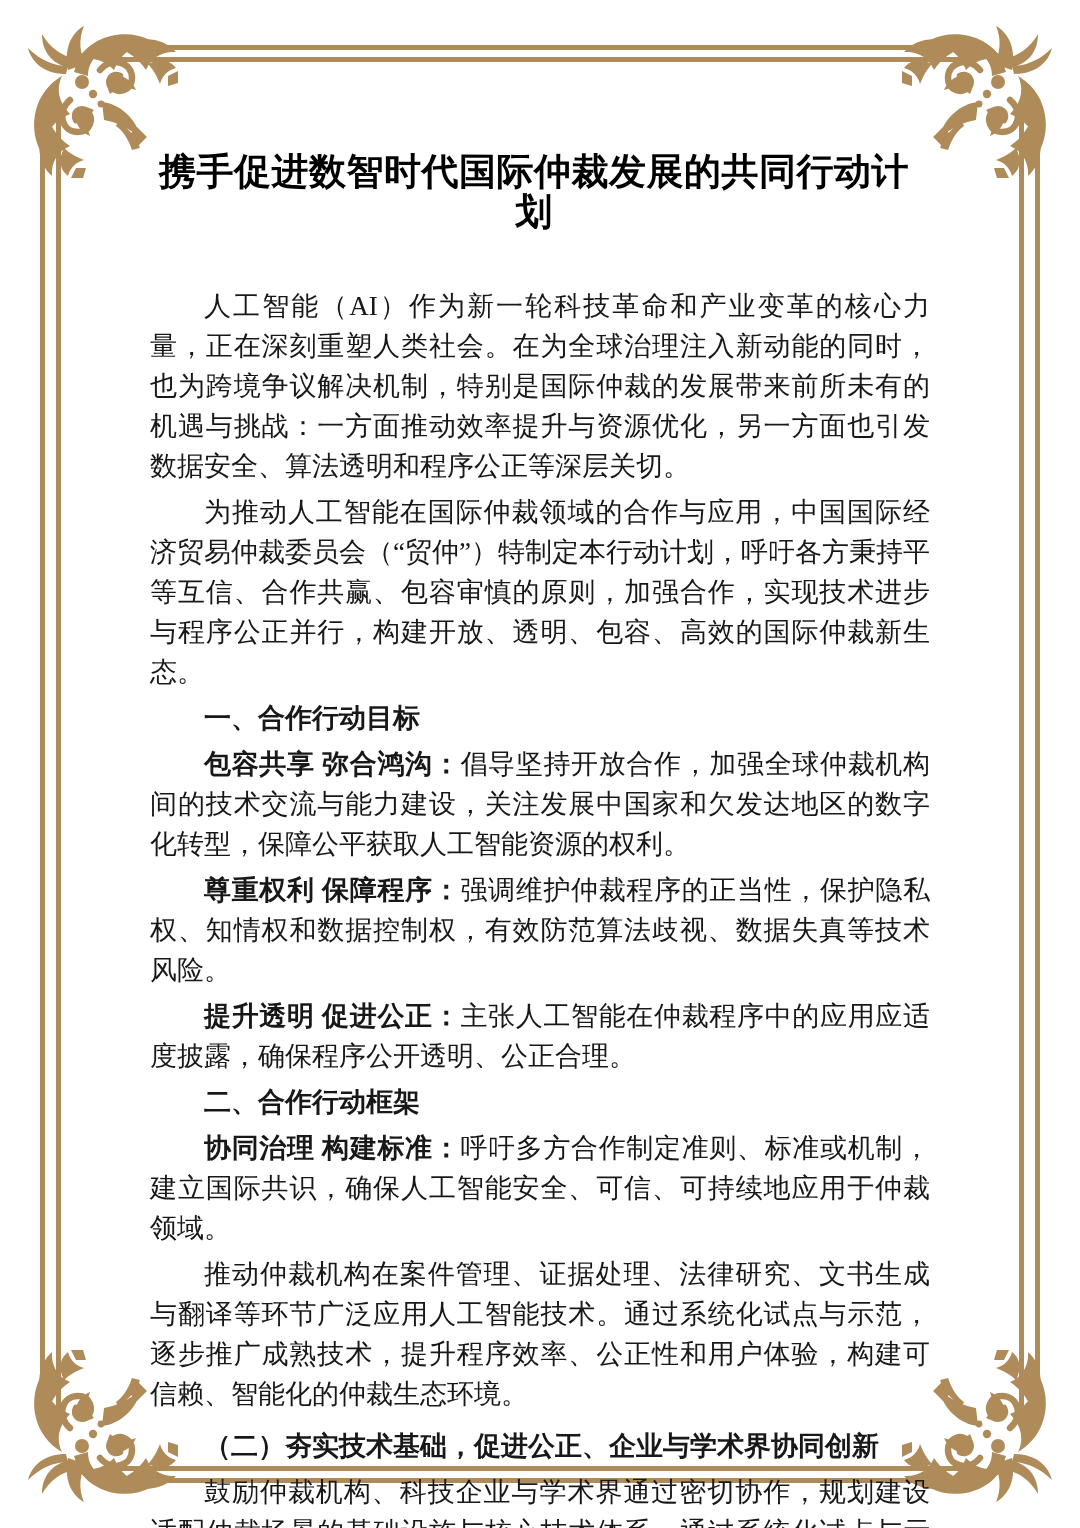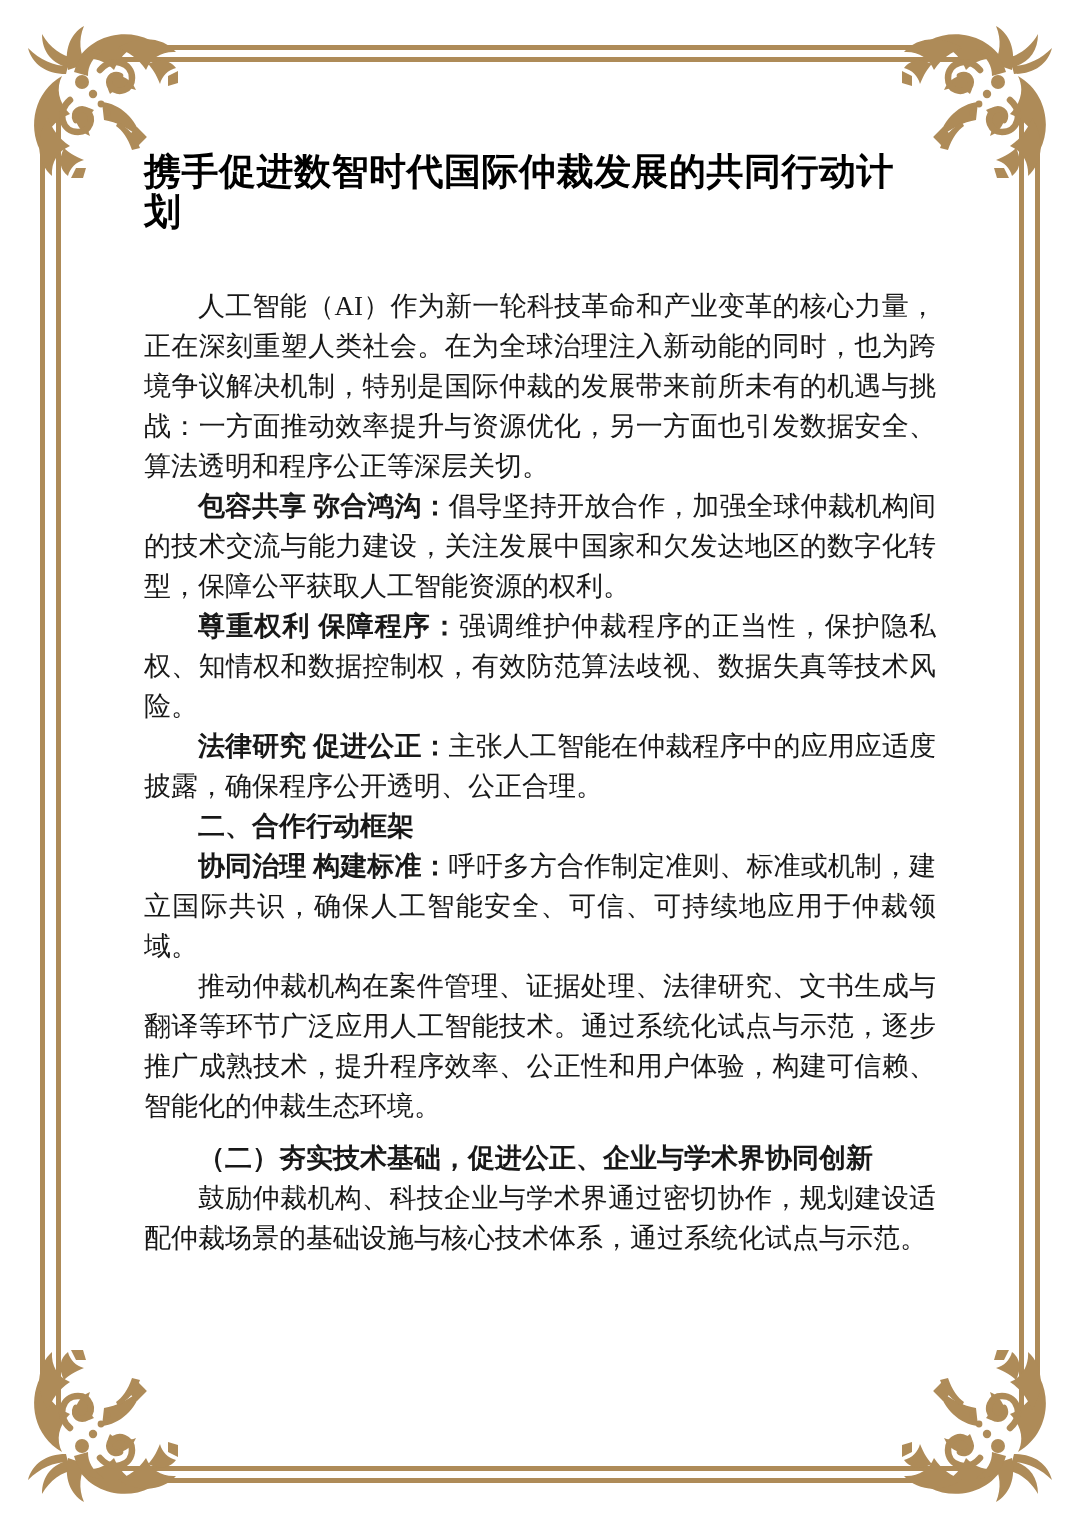--- a/index.html
+++ b/index.html
@@ -27,25 +27,25 @@
   .bl{left:18px;bottom:18px;transform:scaleY(-1);}
   .br{right:18px;bottom:18px;transform:scale(-1,-1);}
   
   .content{
     position:absolute;left:144px;top:152px;width:792px;
     color:#181818;
   }
   .title{
     margin:0 12px 54px 0;
     font-size:37px;line-height:40px;
-    font-weight:bold;color:#000;
+    font-weight:bold;text-align:center;color:#000;
     letter-spacing:0.5px;
   }
   .para{
-    margin:0;
+    margin:6px;
     font-size:27px;line-height:40px;
     text-align:justify;text-justify:inter-ideograph;
     text-indent:2em;
   }
   .bold{font-weight:bold;}
   .lead{font-weight:bold;}
   .gap-top{margin-top:12px;}
 </style>
 </head>
 <body>
@@ -99,27 +99,29 @@
       <use href="#cornerOrn"></use>
     </svg>
   <svg class="corner br" viewBox="0 0 160 160" aria-hidden="true">
       <use href="#cornerOrn"></use>
     </svg>
 
   <div class="content">
     <h1 class="title">携手促进数智时代国际仲裁发展的共同行动计划</h1>
 
     <p class="para">人工智能（AI）作为新一轮科技革命和产业变革的核心力量，正在深刻重塑人类社会。在为全球治理注入新动能的同时，也为跨境争议解决机制，特别是国际仲裁的发展带来前所未有的机遇与挑战：一方面推动效率提升与资源优化，另一方面也引发数据安全、算法透明和程序公正等深层关切。</p>
+    <p class="para">为推动人工智能在国际仲裁领域的合作与应用，中国国际经济贸易仲裁委员会（“贸仲”）特制定本行动计划，呼吁各方秉持平等互信、合作共赢、包容审慎的原则，加强合作，实现技术进步与程序公正并行，构建开放、透明、包容、高效的国际仲裁新生态。</p>
 
+    <p class="para bold">一、合作行动目标</p>
 
     <p class="para"><span class="lead">包容共享 弥合鸿沟：</span><span>倡导坚持开放合作，加强全球仲裁机构间的技术交流与能力建设，关注发展中国家和欠发达地区的数字化转型，保障公平获取人工智能资源的权利。</span></p>
 
     <p class="para"><span class="lead">尊重权利 保障程序：</span><span>强调维护仲裁程序的正当性，保护隐私权、知情权和数据控制权，有效防范算法歧视、数据失真等技术风险。</span></p>
 
-    <p class="para"><span class="lead">法律研究 促进公正：</span><span>主张人工智能在仲裁程序中的应用应适度披露，确保程序公开透明、公正合理。</span></p>
+    <p class="para"><span class="lead">提升透明 促进公正：</span><span>主张人工智能在仲裁程序中的应用应适度披露，确保程序公开透明、公正合理。</span></p>
 
     <p class="para bold">二、合作行动框架</p>
 
     <p class="para"><span class="lead">协同治理 构建标准：</span><span>呼吁多方合作制定准则、标准或机制，建立国际共识，确保人工智能安全、可信、可持续地应用于仲裁领域。</span></p>
 
     <p class="para">推动仲裁机构在案件管理、证据处理、法律研究、文书生成与翻译等环节广泛应用人工智能技术。通过系统化试点与示范，逐步推广成熟技术，提升程序效率、公正性和用户体验，构建可信赖、智能化的仲裁生态环境。</p>
 
     <p class="para bold gap-top">（二）夯实技术基础，促进公正、企业与学术界协同创新</p>
     <p class="para">鼓励仲裁机构、科技企业与学术界通过密切协作，规划建设适配仲裁场景的基础设施与核心技术体系，通过系统化试点与示范。</p>
   </div>

